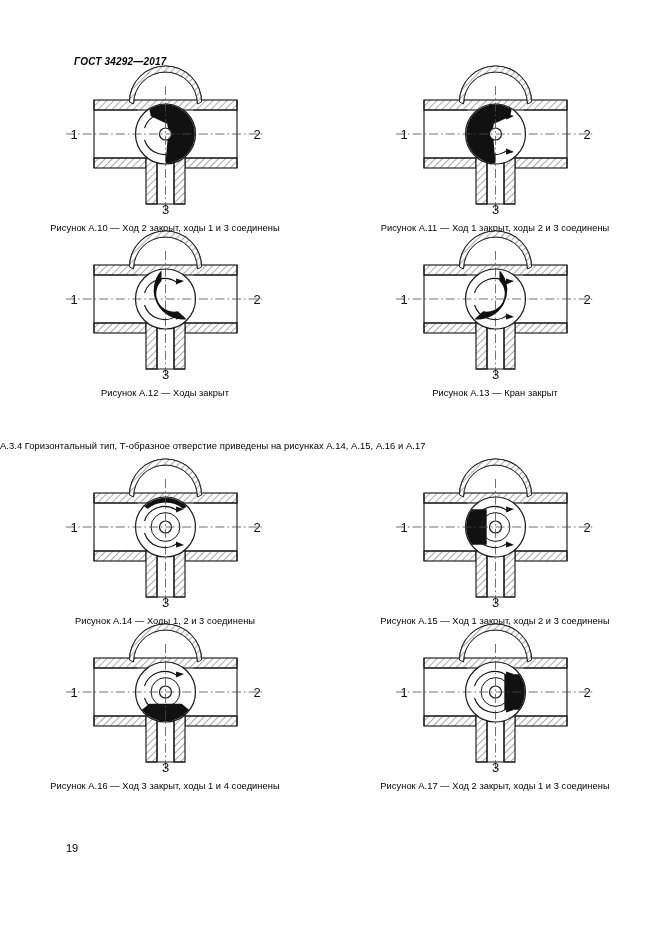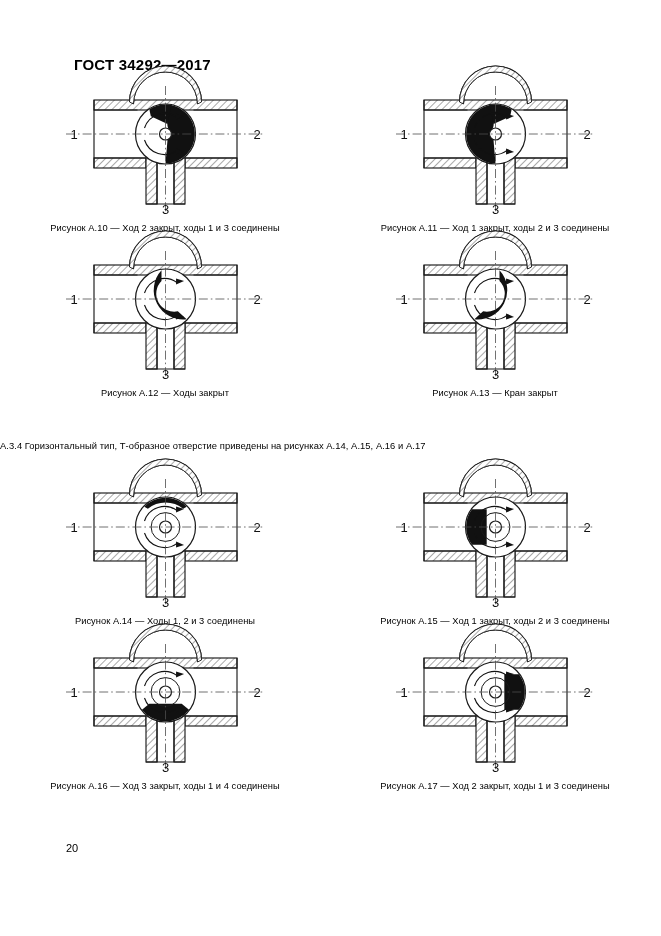--- a/index.html
+++ b/index.html
@@ -18,24 +18,25 @@
   .page {
     position: relative;
     width: 661px;
     height: 936px;
     box-sizing: border-box;
   }
   .doc-header {
     position: absolute;
     top: 56px;
     left: 74px;
-    font-size: 15px;
+    font-size: 10px;
     font-weight: bold;
     letter-spacing: 0.2px;
     white-space: nowrap;
+    font-style: italic;
   }
   .page-number {
     position: absolute;
     left: 66px;
     top: 842px;
     font-size: 11px;
   }
   .fig-grid {
     position: absolute;
     left: 0;
@@ -667,15 +668,15 @@
             </svg>
           </div>
         <div class="fig-caption">Рисунок А.17 — Ход 2 закрыт, ходы 1 и 3 соединены</div>
       </div>
     </div>
 
   </div>
 
   <div class="section-note">А.3.4  Горизонтальный тип, Т-образное отверстие приведены на рисунках А.14, А.15, А.16 и А.17</div>
 
-  <div class="page-number">20</div>
+  <div class="page-number">19</div>
 
 </div>
 
 </body></html>

